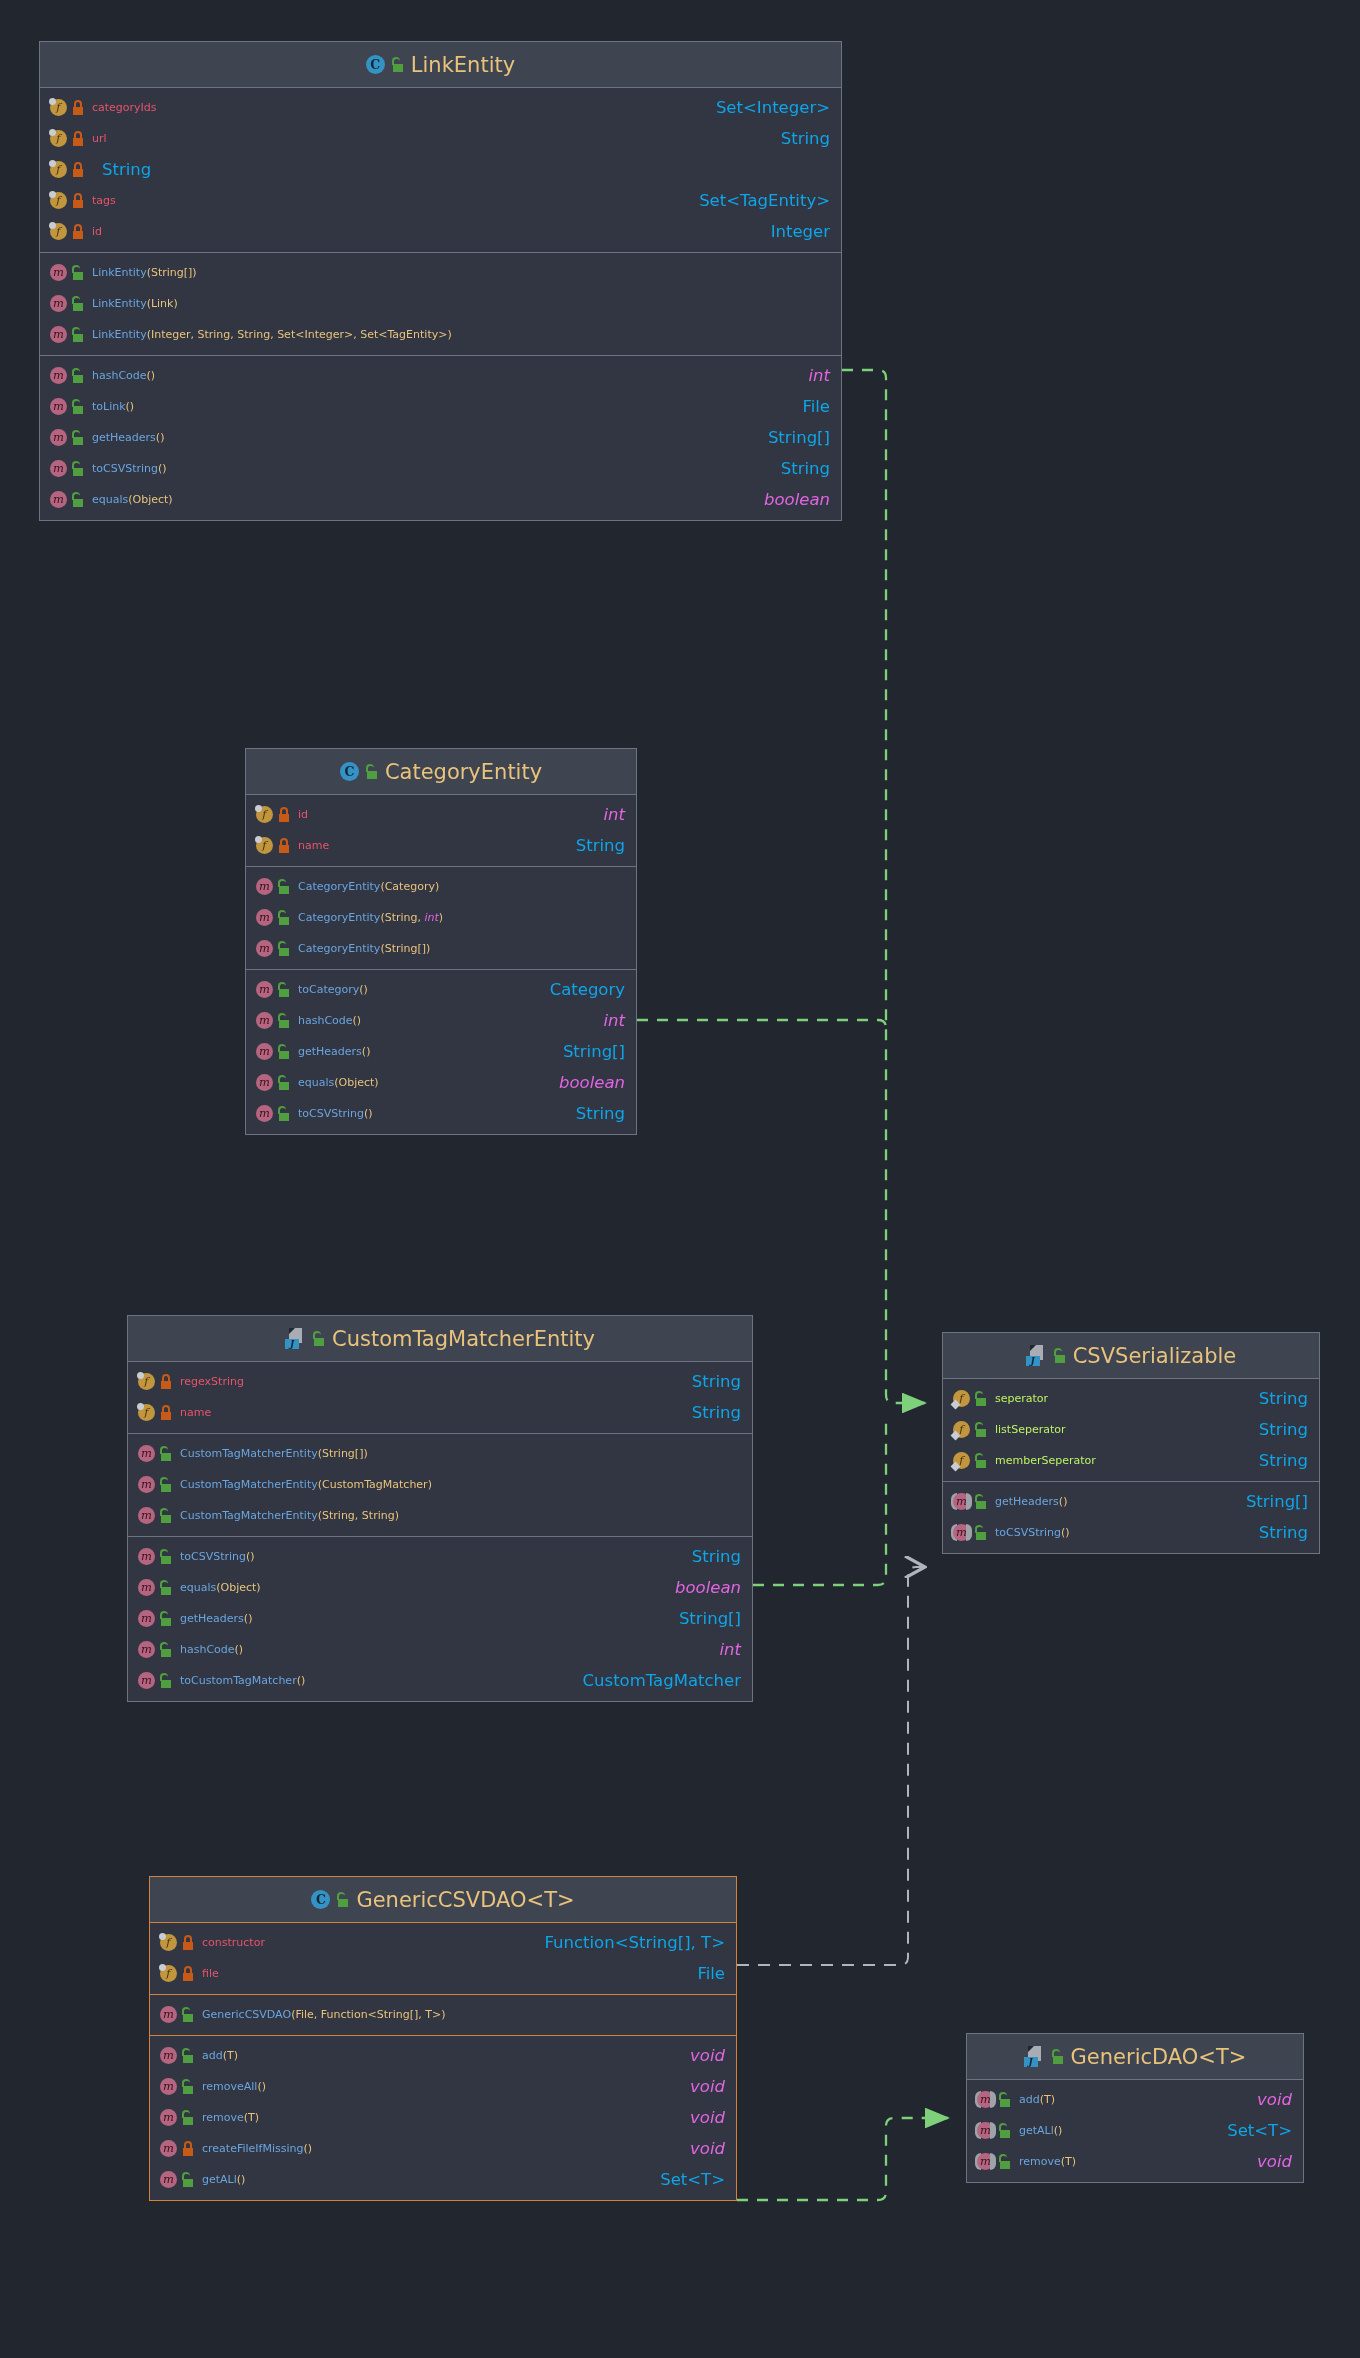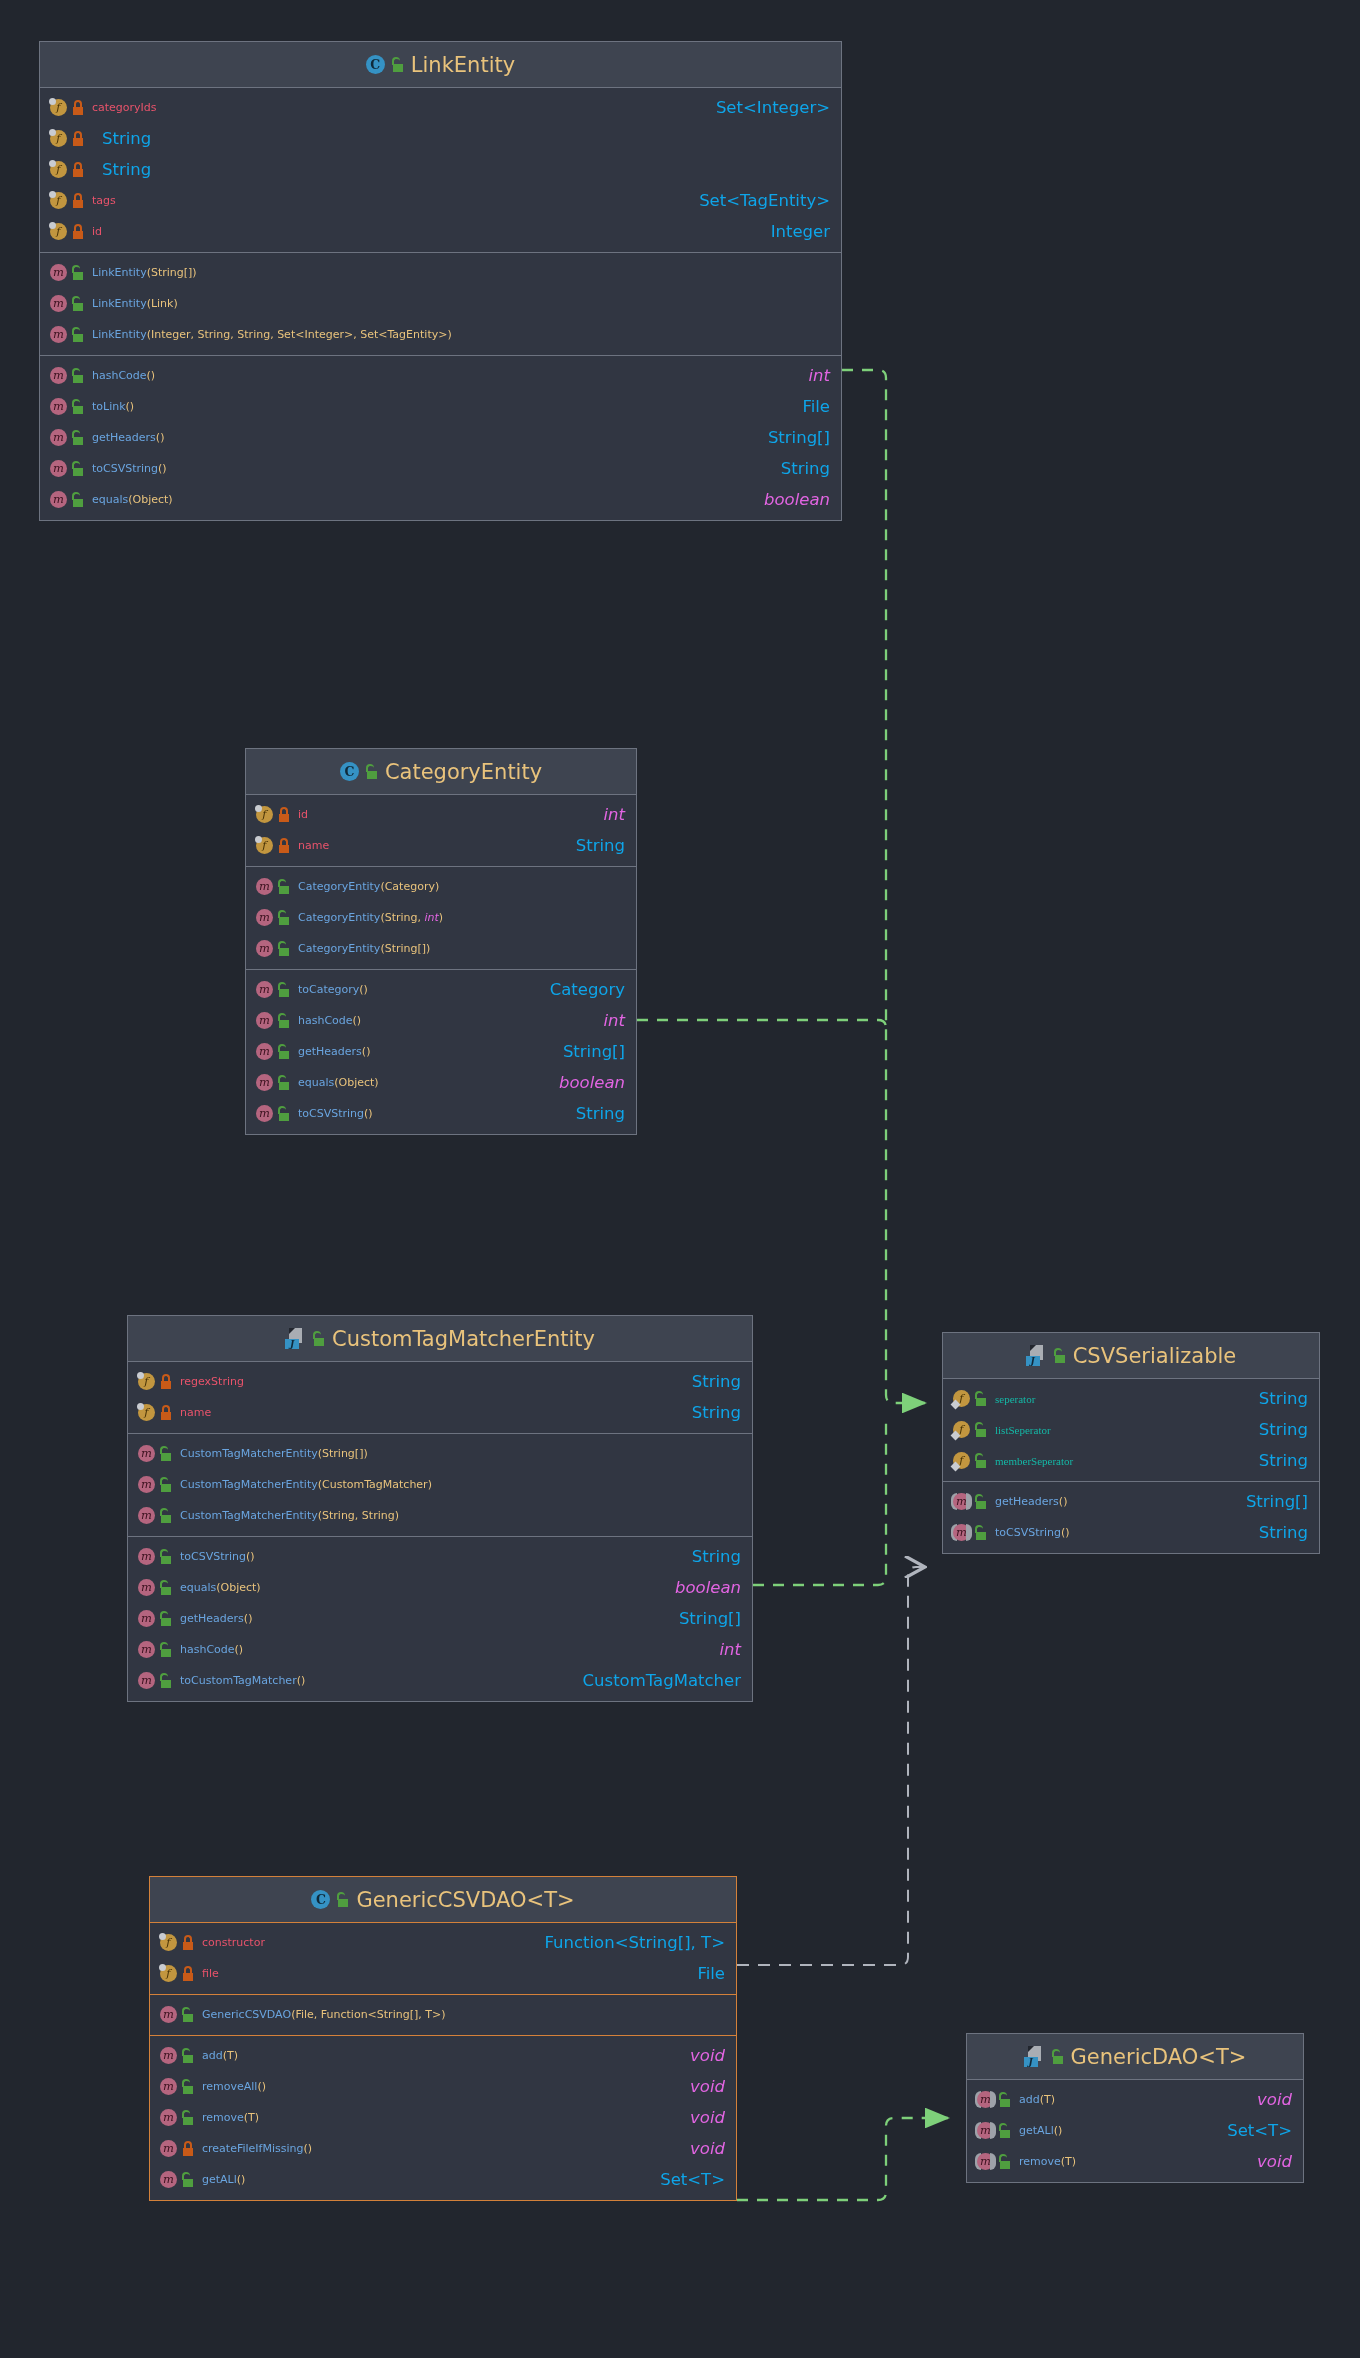--- a/index.html
+++ b/index.html
@@ -87,21 +87,21 @@
     font-size: 16.5px;
     flex: 0 0 auto;
     margin-left: 10px;
     color: #0ea5e9;
   }
   .m-type.prim {
     color: #e265e2;
     font-style: italic;
   }
   .fld-name { color: #e8536b; }
-  .fld-name.iface { color: #14b8a6; font-family: Liberation Serif, serif; }
+  .fld-name.iface { color: #bef264; }
   .mth-name { color: #6aa5e0; }
   .params { color: #e9c37c; }
   .params .prim { color: #e265e2; font-style: italic; }
 
   
   .ic { position: relative; display: inline-block; flex: 0 0 auto; }
 
   .ic-class {
     width: 19px; height: 19px; border-radius: 50%;
     background: #3592c4;
@@ -246,20 +246,21 @@
         <span class="m-icons">
           <span class="ic ic-field">
               <i class="ball">f</i>
               <i class="notch"></i>
             </span>
           <span class="ic ic-lock closed">
               <i class="shackle"></i>
               <i class="body"></i>
             </span>
         </span>
+        <span class="m-label fld-name">url</span>
         <span class="m-type">String</span>
       </div>
       <div class="member">
         <span class="m-icons">
           <span class="ic ic-field">
               <i class="ball">f</i>
               <i class="notch"></i>
             </span>
           <span class="ic ic-lock closed">
               <i class="shackle"></i>

